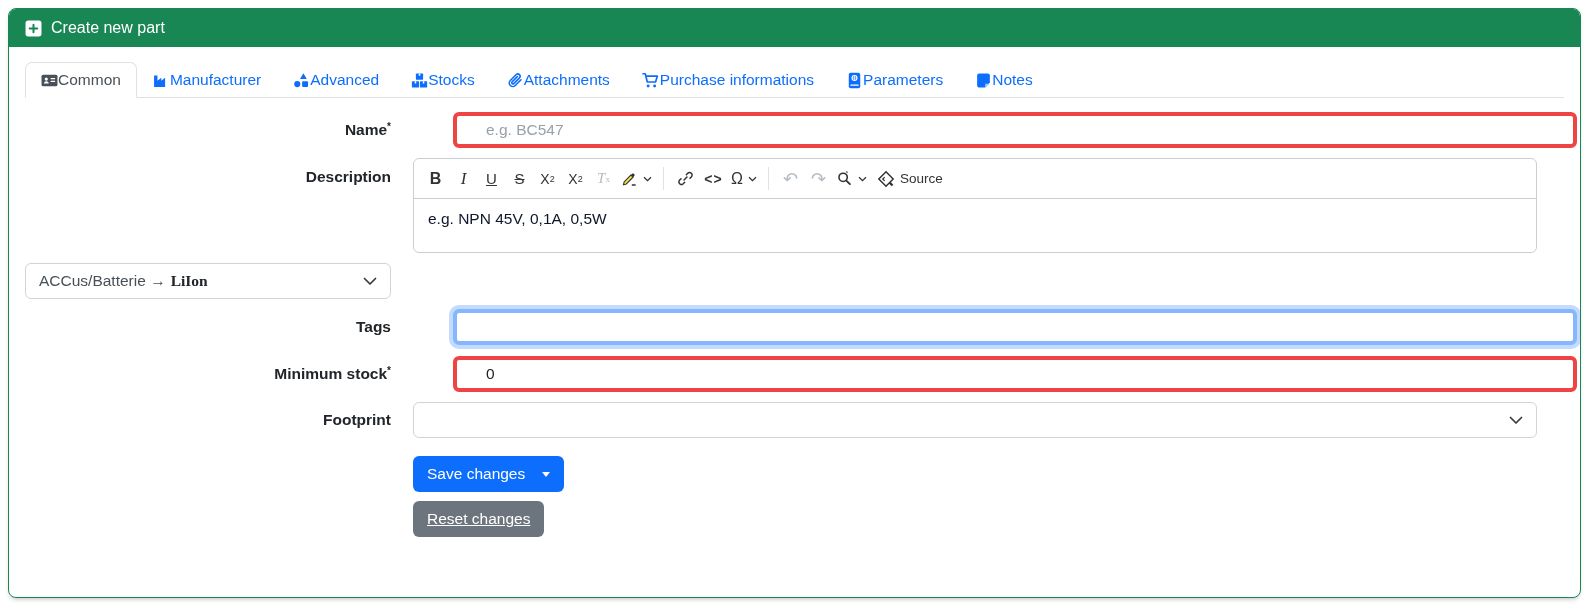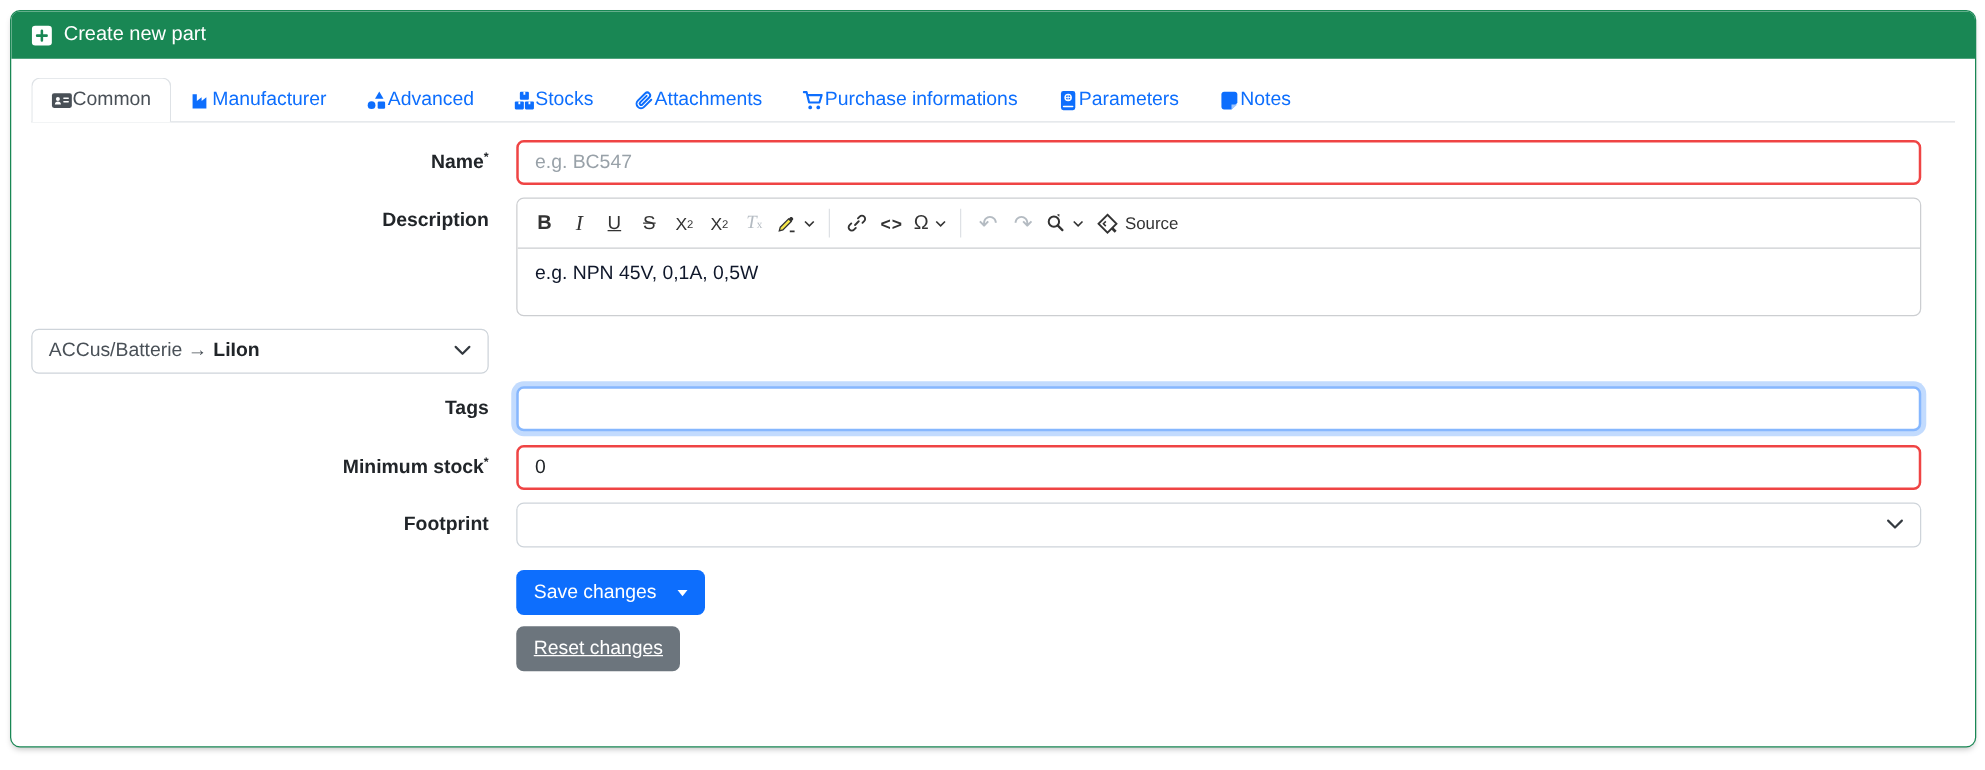--- a/index.html
+++ b/index.html
@@ -22,30 +22,30 @@
   .tab svg { flex:0 0 auto; }
 
   
   .form-area { margin-top:14px; padding-right:27px; }
   .frow { display:grid; grid-template-columns:366px 1fr; column-gap:22px; align-items:center; margin-bottom:10px; }
   .frow.top { align-items:flex-start; }
   .frow.top .flabel { padding-top:10px; }
   .flabel { text-align:right; font-weight:bold; font-size:15.5px; color:#212529; }
   .req { font-size:10px; font-weight:bold; vertical-align:top; }
 
-  .tinput { width:100%; height:36px; border:2px solid #ef4444; border-radius:6px; padding:0 13px;
-            font-size:15.5px; color:#212529; font-family:"Liberation Sans",sans-serif; outline:none; background:#fff; }
+  .tinput { width:100%; height:36px; border:4px solid #ef4444; border-radius:6px; padding:0 29px;
+            font-size:15.5px; color:#212529; font-family:"Liberation Sans",sans-serif; outline:none; background:#fff;margin-left:40px; }
   .tinput::placeholder { color:#98a1a8; opacity:1; }
   .tinput.focused { border-color:#86b7fe; box-shadow:0 0 0 4px rgba(13,110,253,.25); }
 
   .fake-select { position:relative; width:100%; height:36px; border:1px solid #ced4da; border-radius:6px;
                  display:flex; align-items:center; padding:0 36px 0 13px; font-size:15.5px; color:#495057;
                  background:#fff; cursor:pointer; }
   .fake-select .chev { position:absolute; right:13px; top:50%; transform:translateY(-50%); }
-  .sel-bold { font-weight:bold; color:#212529; margin-left:5px; }
+  .sel-bold { font-weight:bold; color:#212529; margin-left:5px;font-family:Liberation Serif, serif; }
 
   
   .editor { border:1px solid #ccced1; border-radius:6px; overflow:hidden; background:#fff; }
   .ed-toolbar { display:flex; align-items:center; gap:1px; padding:0 8px; height:40px; border-bottom:1px solid #ccced1; }
   .tb-btn { display:inline-flex; align-items:center; justify-content:center; min-width:27px; height:28px;
             border-radius:4px; color:#333; font-size:15px; cursor:pointer; padding:0 3px; background:transparent; border:none; }
   .tb-btn.disabled { color:#b4bbc2; }
   .tb-group { display:inline-flex; align-items:center; }
   .tb-sep { width:1px; height:23px; background:#dee1e5; margin:0 7px; }
   .glyph-b { font-weight:bold; font-size:16px; }

